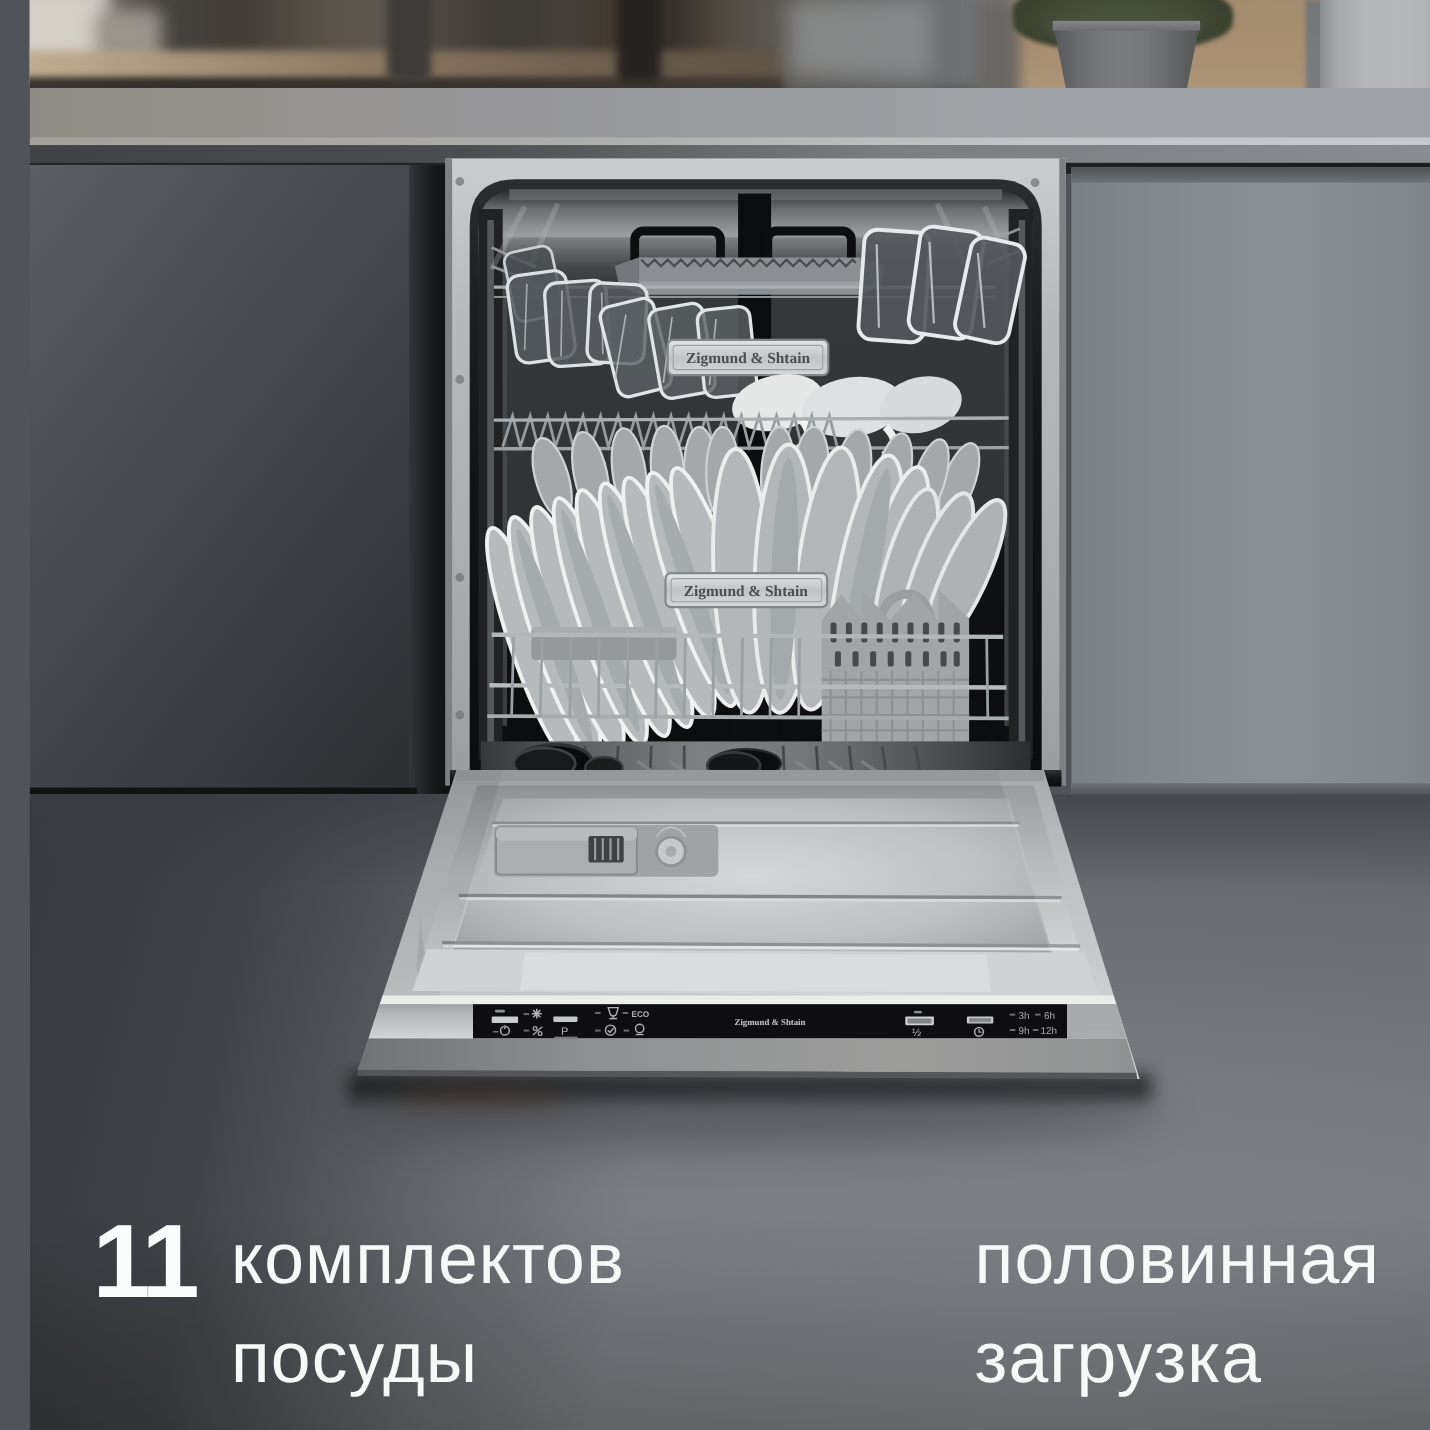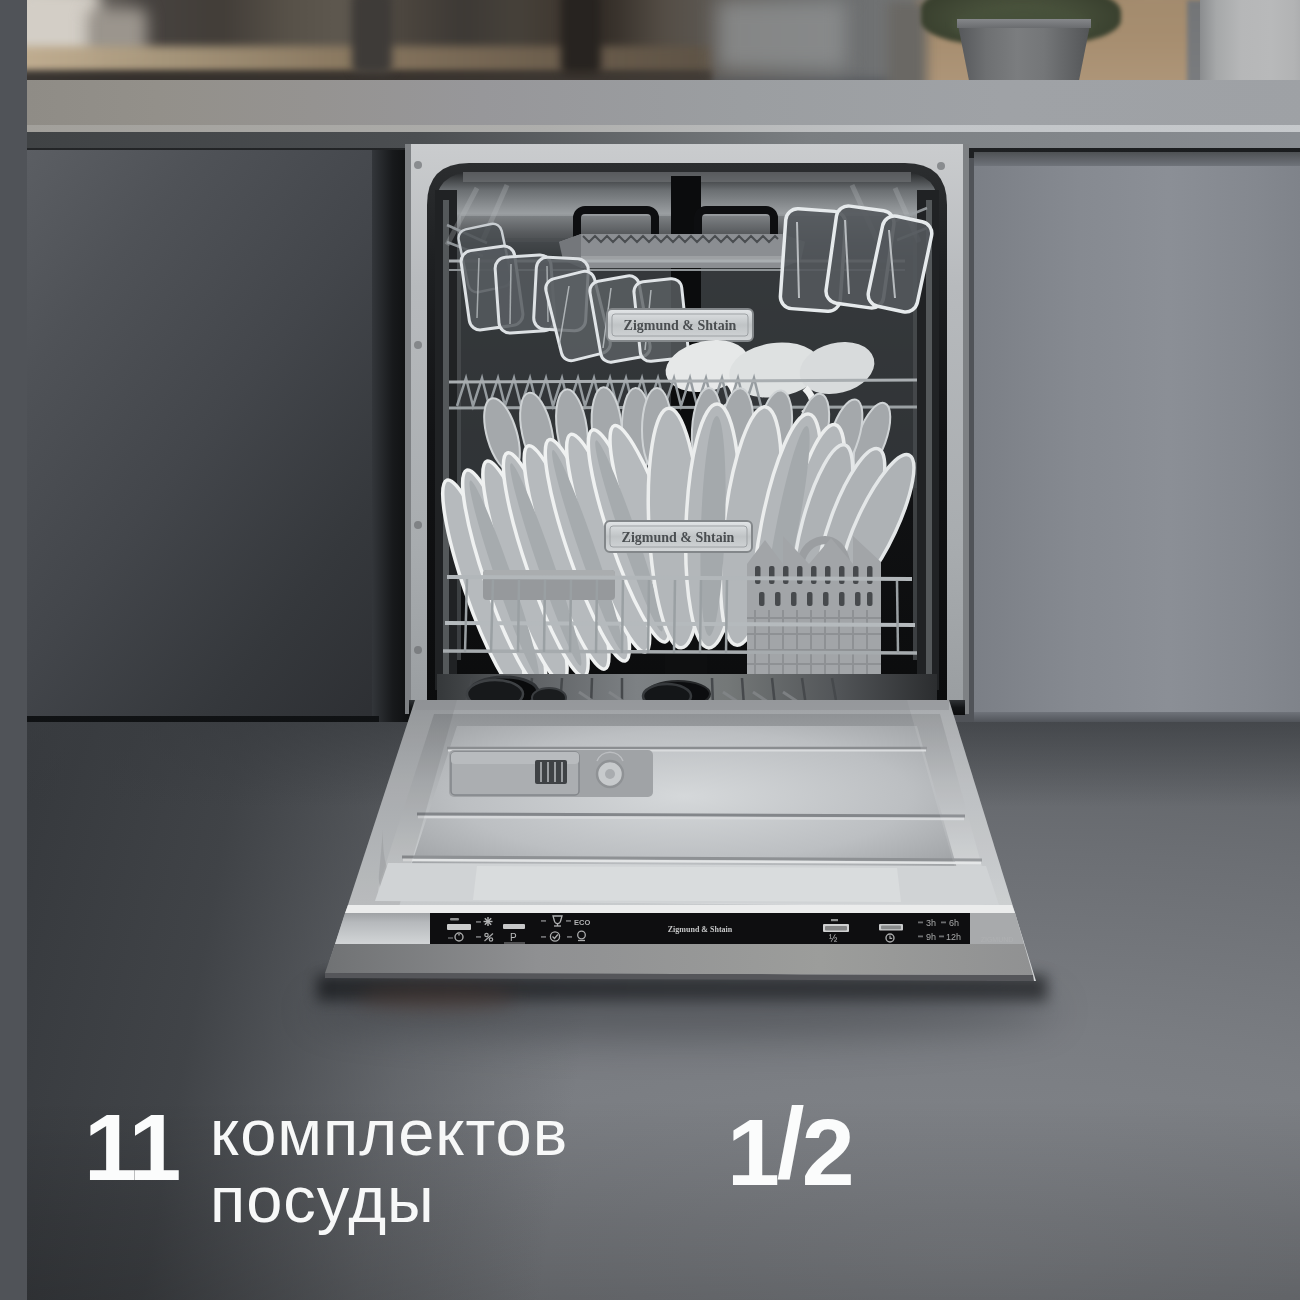--- a/index.html
+++ b/index.html
@@ -84,21 +84,21 @@
 
   
   #dshadow1{left:290px;top:975px;width:730px;height:26px;filter:blur(7px);
     background:linear-gradient(90deg,#1c1e21 0%,#26282b 50%,#2a2c2f 100%);opacity:.85;}
   #dshadow2{left:280px;top:983px;width:750px;height:55px;filter:blur(20px);
     background:#303338;opacity:.45;border-radius:50%;}
   #dshadowred{left:330px;top:985px;width:160px;height:26px;filter:blur(9px);
     background:#4e372e;opacity:.4;border-radius:50%;}
   
   .big{position:absolute;color:#fbfcfc;font-weight:bold;font-size:95px;letter-spacing:-3px;}
-  .small{position:absolute;color:#f7f8f8;font-weight:400;font-size:65px;line-height:67px;letter-spacing:1px;}
+  .small{position:absolute;color:#f7f8f8;font-weight:400;font-size:65px;line-height:90px;letter-spacing:1px;}
 </style>
 </head>
 <body>
 <div id="scene">
   <div class="abs" id="backsplash"></div>
   <div class="abs" id="creamobj"></div>
   <div class="abs" id="creamobj2"></div>
   <div class="abs" id="shelf"></div>
   <div class="abs" id="shelfdark"></div>
   <div class="abs" id="faucet"></div>
@@ -567,14 +567,14 @@
       </g>
 
       <polygon points="673,783 718,783 727,814 673,814" fill="#a8aaac"></polygon>
       <text x="700" y="812" font-size="7" fill="#b5b6b7" opacity=".5" text-anchor="middle">ZIGMUND</text>
     </g>
 
   </svg>
 
   <div class="big" style="left:57px;top:1093px;">11</div>
   <div class="small" style="left:183px;top:1099px;">комплектов<br>посуды</div>
-  <div class="big" style="left:700px;top:1093px;"><span style="position:relative;top:0">1</span><span style="font-size:100px;position:relative;top:-7px;">/</span><span>2</span></div>
+  <div class="small" style="left:859px;top:1099px;">половинная<br>загрузка</div>
 </div>
 
 </body></html>

